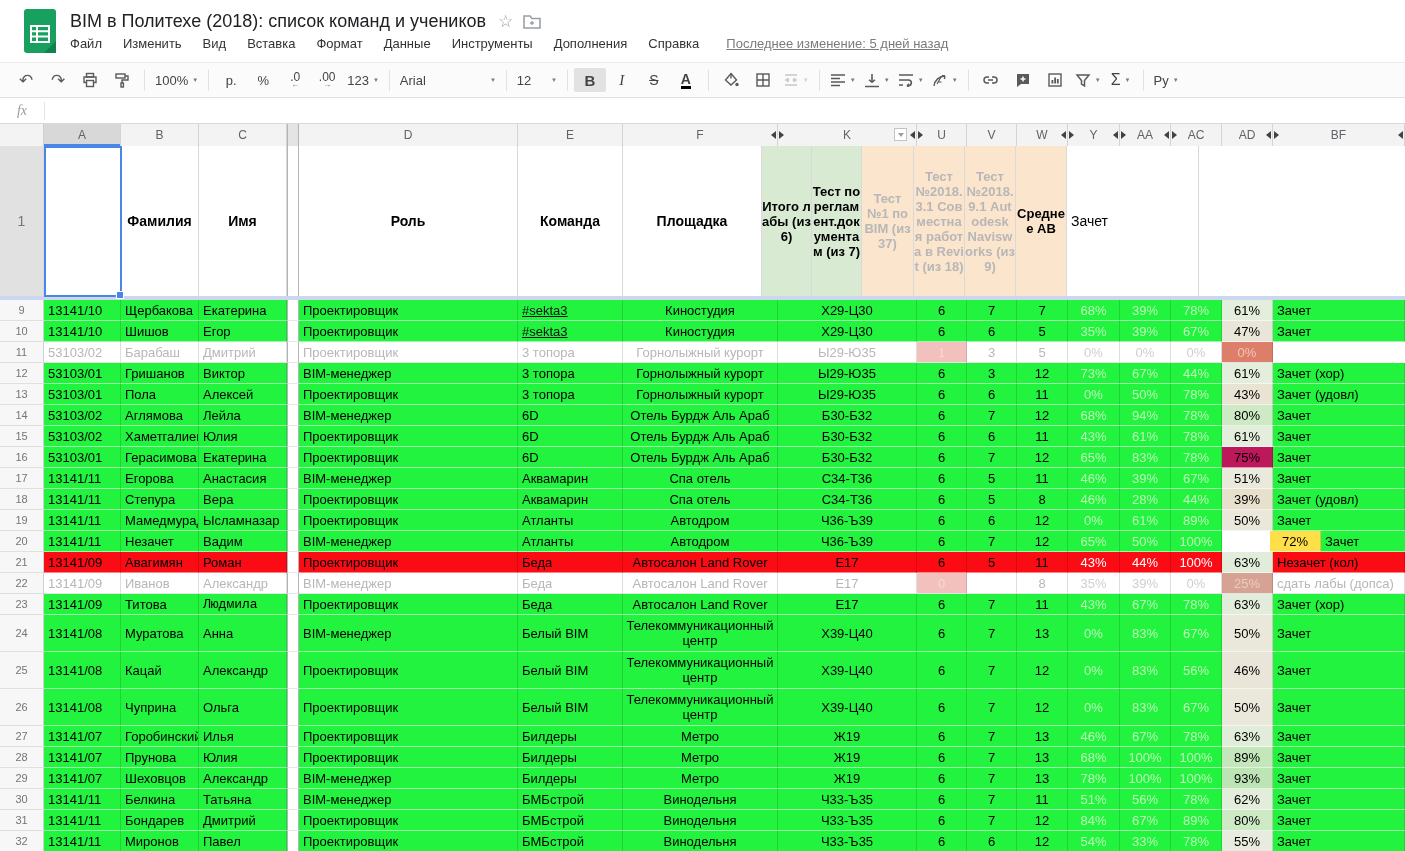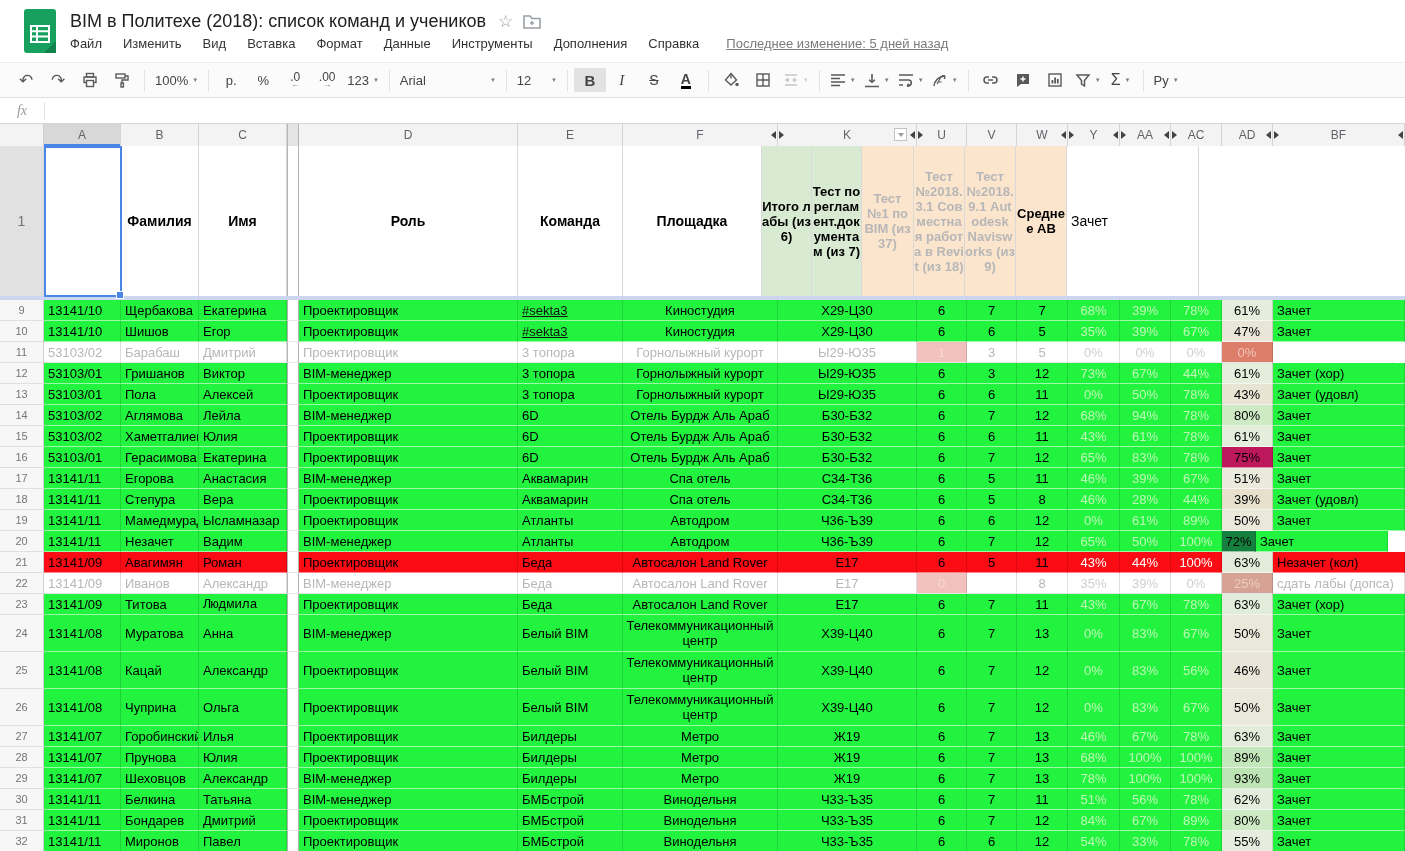--- a/index.html
+++ b/index.html
@@ -613,21 +613,21 @@
           <div class="cell dc al" style="width: 219px;">BIM-менеджер</div>
           <div class="cell dc al" style="width: 105px;">Атланты</div>
           <div class="cell dc ac wrapc" style="width: 155px;">Автодром</div>
           <div class="cell dc ac" style="width: 139px;">Ч36-Ъ39</div>
           <div class="cell dc ac" style="width: 50px;">6</div>
           <div class="cell dc ac" style="width: 50px;">7</div>
           <div class="cell dc ac" style="width: 51px;">12</div>
           <div class="cell dc ac pct" style="width: 52px;">65%</div>
           <div class="cell dc ac pct" style="width: 51px;">50%</div>
           <div class="cell dc ac pct" style="width: 51px;">100%</div>
-          <div class="cell dc ac" style="width: 34px; background: #15803d;">72%</div>
+          <div class="cell dc ac" style="width: 51px; background: #fde047; margin-left: 48px;">72%</div>
           <div class="cell dc al" style="width: 132px;">Зачет</div>
         </div>
         <div class="hrow drow r-red">
           <div class="cell gut" style="width: 44px;">21</div>
           <div class="cell dc al" style="width: 77px;">13141/09</div>
           <div class="cell dc al" style="width: 78px;">Авагимян</div>
           <div class="cell dc al" style="width: 88px;">Роман</div>
           <div class="frz" style="width: 12px;"></div>
           <div class="cell dc al" style="width: 219px;">Проектировщик</div>
           <div class="cell dc al" style="width: 105px;">Беда</div>

